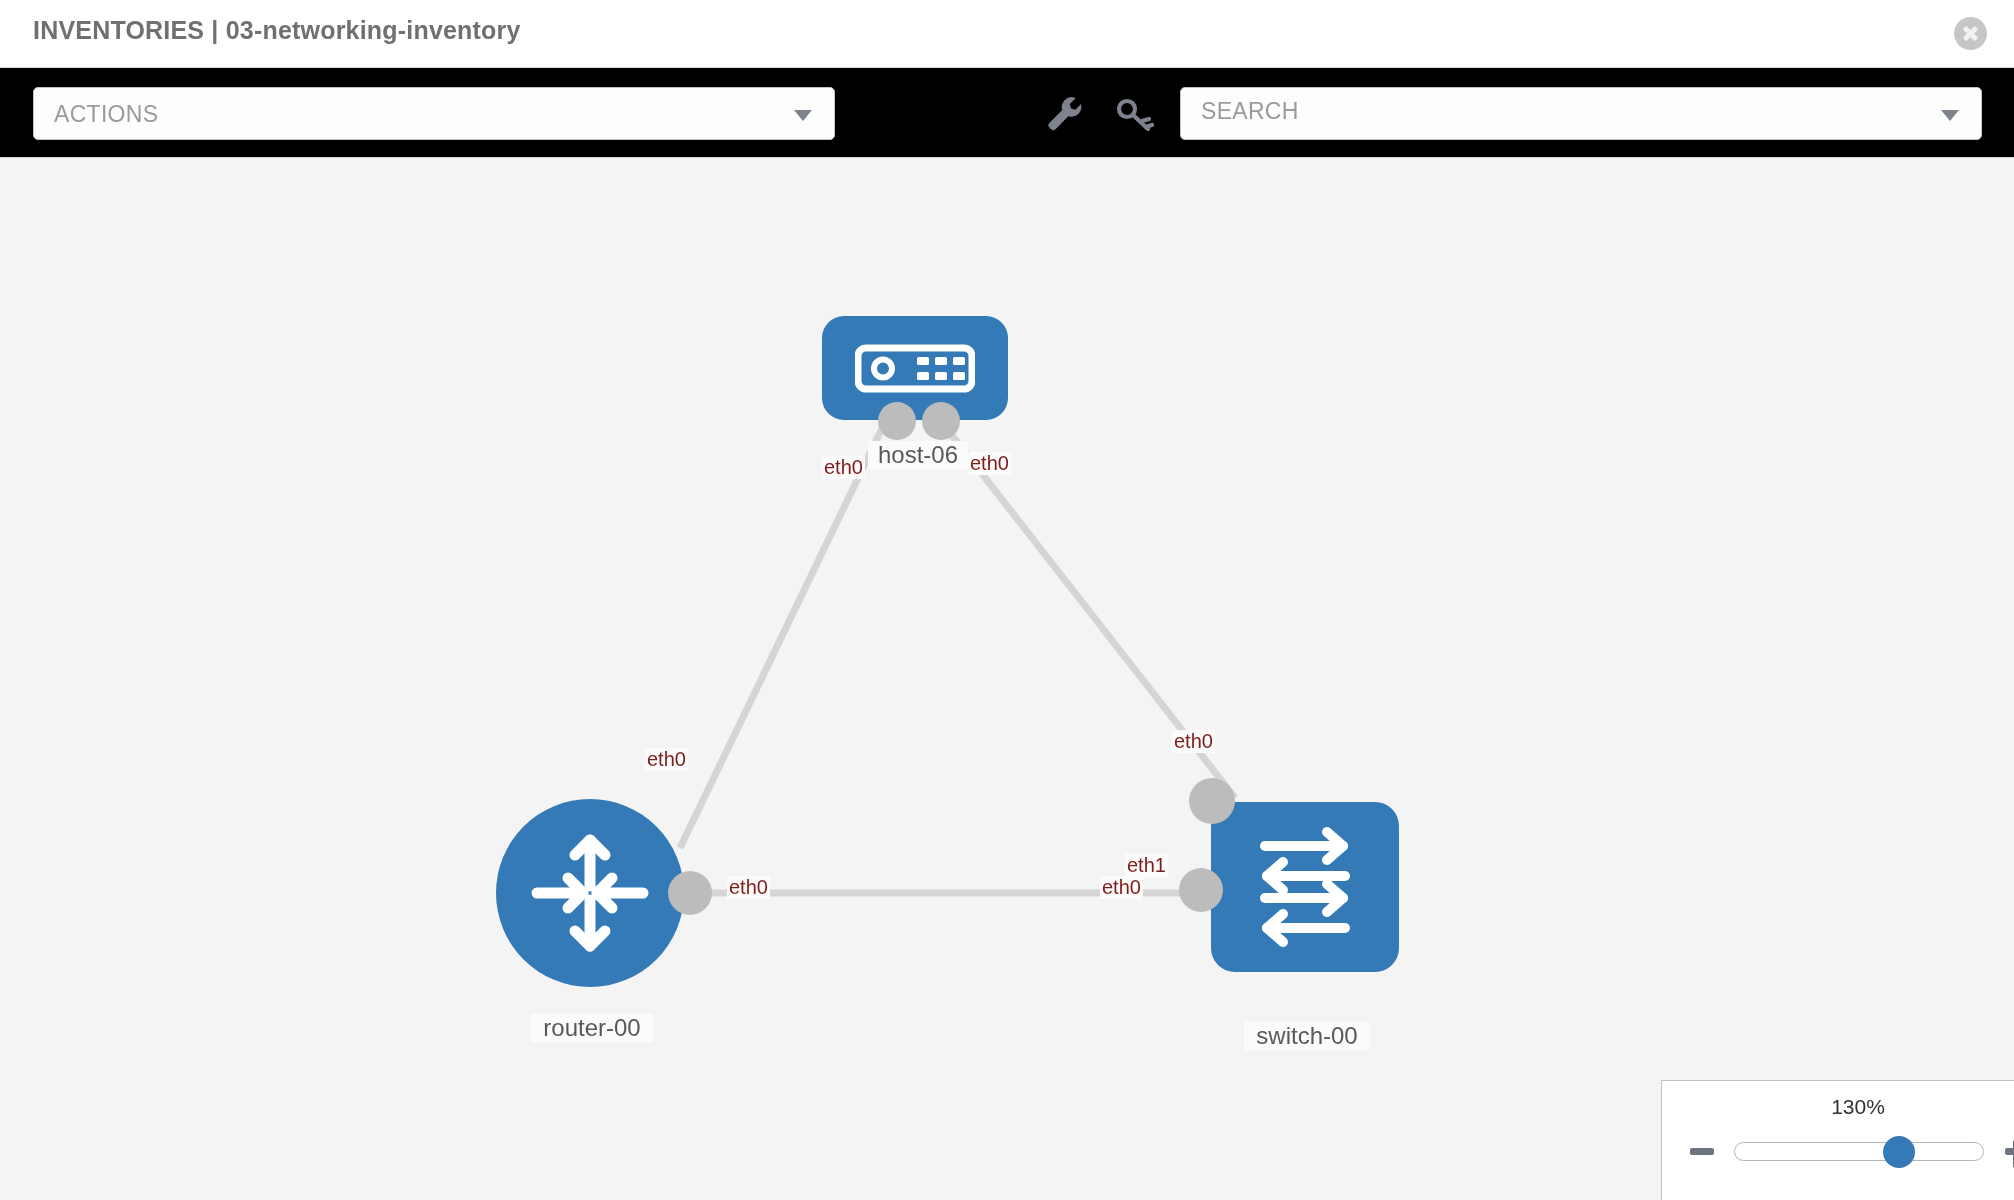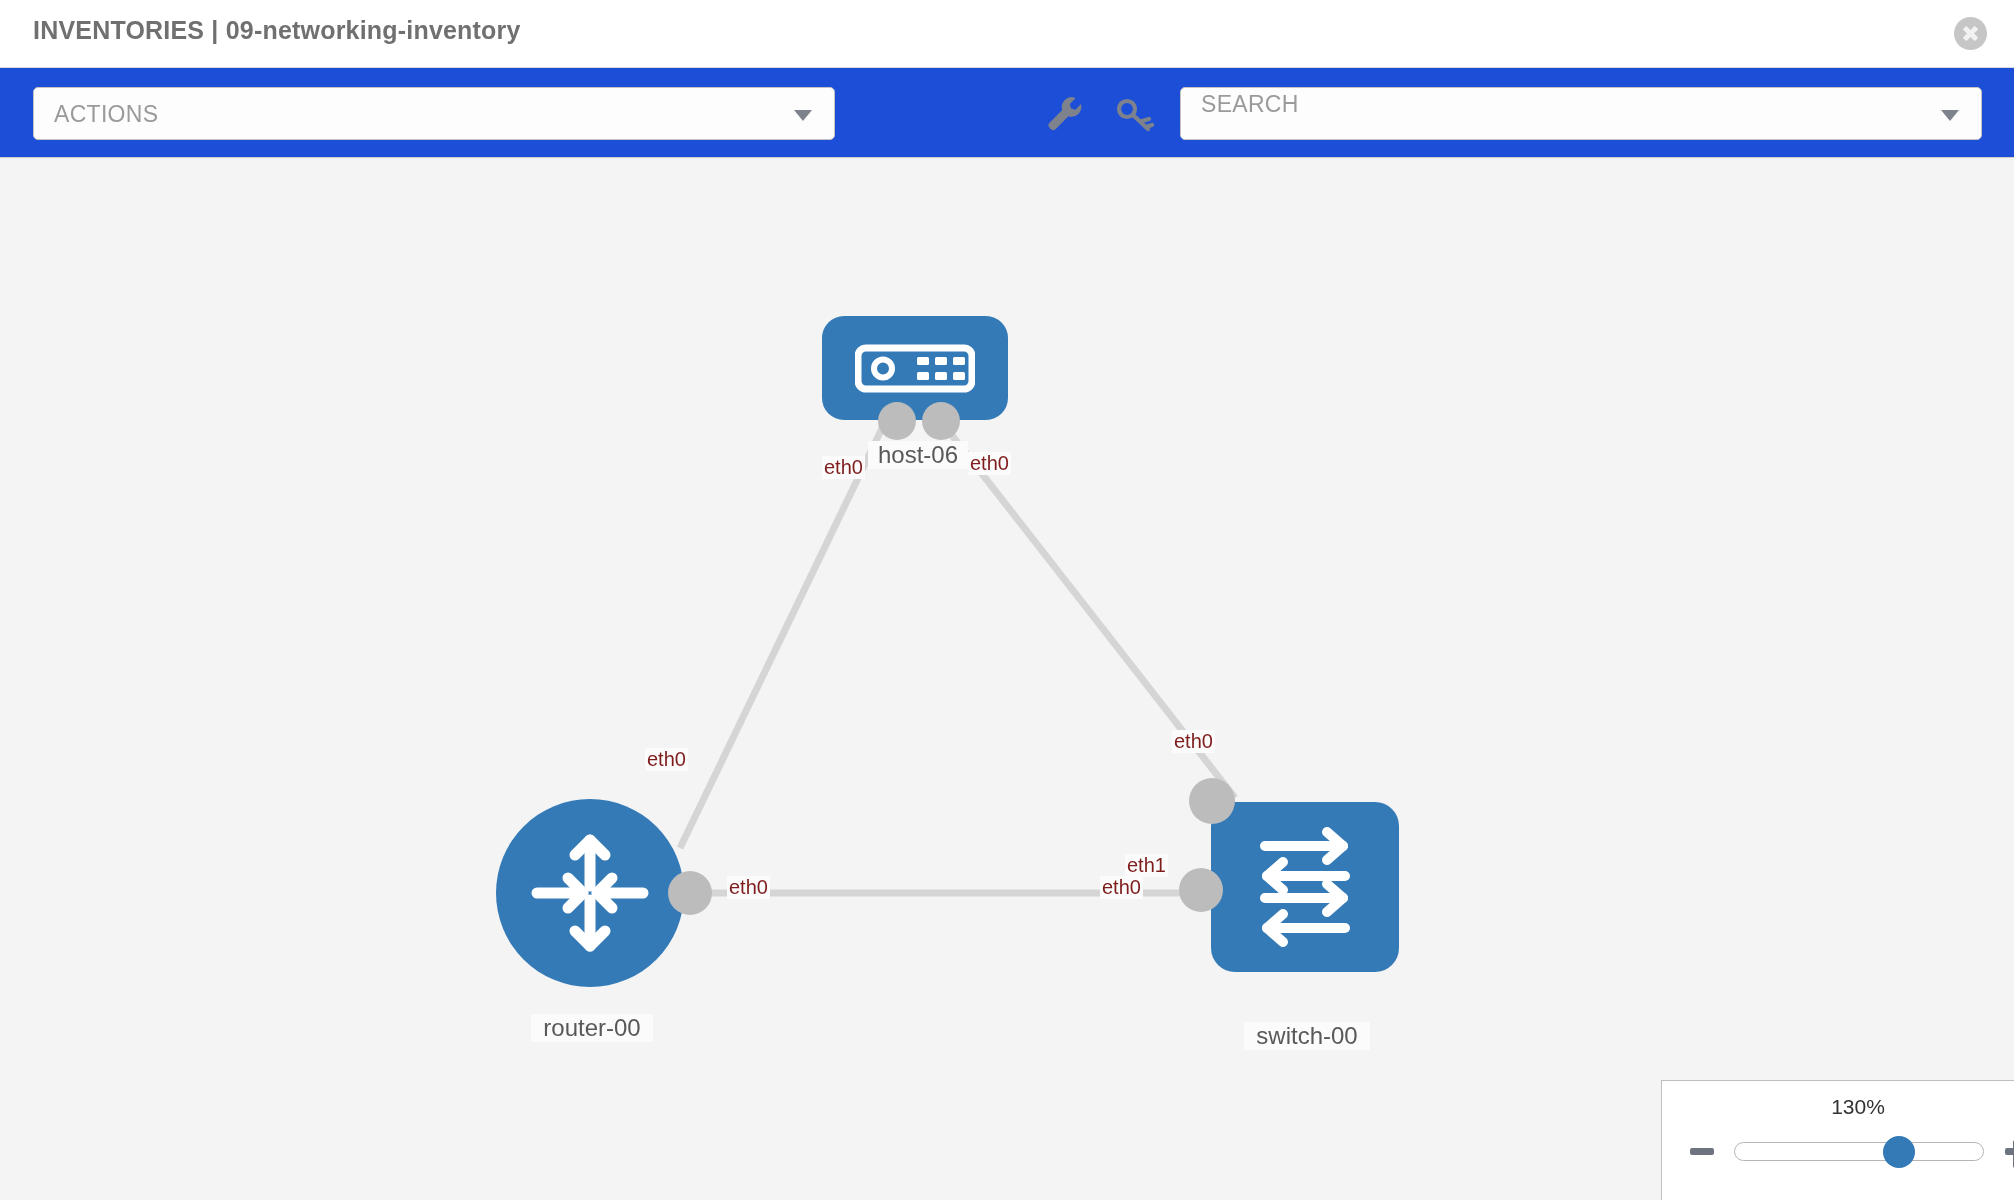--- a/index.html
+++ b/index.html
@@ -60,21 +60,21 @@
   }
   .close-btn::before { transform: rotate(45deg); }
   .close-btn::after  { transform: rotate(-45deg); }
 
   
   .toolbar {
     position: absolute;
     left: 0; top: 68px;
     width: 2014px;
     height: 90px;
-    background: #1d4ed8;
+    background: #000000;
     border-bottom: 1px solid #cfcfcf;
     box-sizing: border-box;
   }
   .actions-select {
     position: absolute;
     left: 33px;
     top: 19px;
     width: 802px;
     height: 53px;
     background: #fdfdfd;
@@ -120,21 +120,21 @@
     height: 53px;
     background: #fdfdfd;
     border: 1px solid #c3c3c3;
     border-radius: 5px;
     box-sizing: border-box;
     cursor: text;
   }
   .search-box .ph {
     position: absolute;
     left: 20px;
-    top: 3px;
+    top: 10px;
     font-size: 23px;
     color: #9a9a9a;
     letter-spacing: 0.3px;
   }
 
   
   .canvas {
     position: absolute;
     left: 0; top: 158px;
     width: 2014px;
@@ -275,21 +275,21 @@
     border-radius: 50%;
     background: #337ab7;
     top: -7.5px;
     cursor: pointer;
   }
 </style>
 </head>
 <body>
 
 <div class="header">
-  <div class="header-title">INVENTORIES | 09-networking-inventory</div>
+  <div class="header-title">INVENTORIES | 03-networking-inventory</div>
   <div class="close-btn"></div>
 </div>
 
 <div class="toolbar">
 
   <div class="actions-select">
     <span class="sel-label">ACTIONS</span>
     <span class="caret"></span>
   </div>
 

